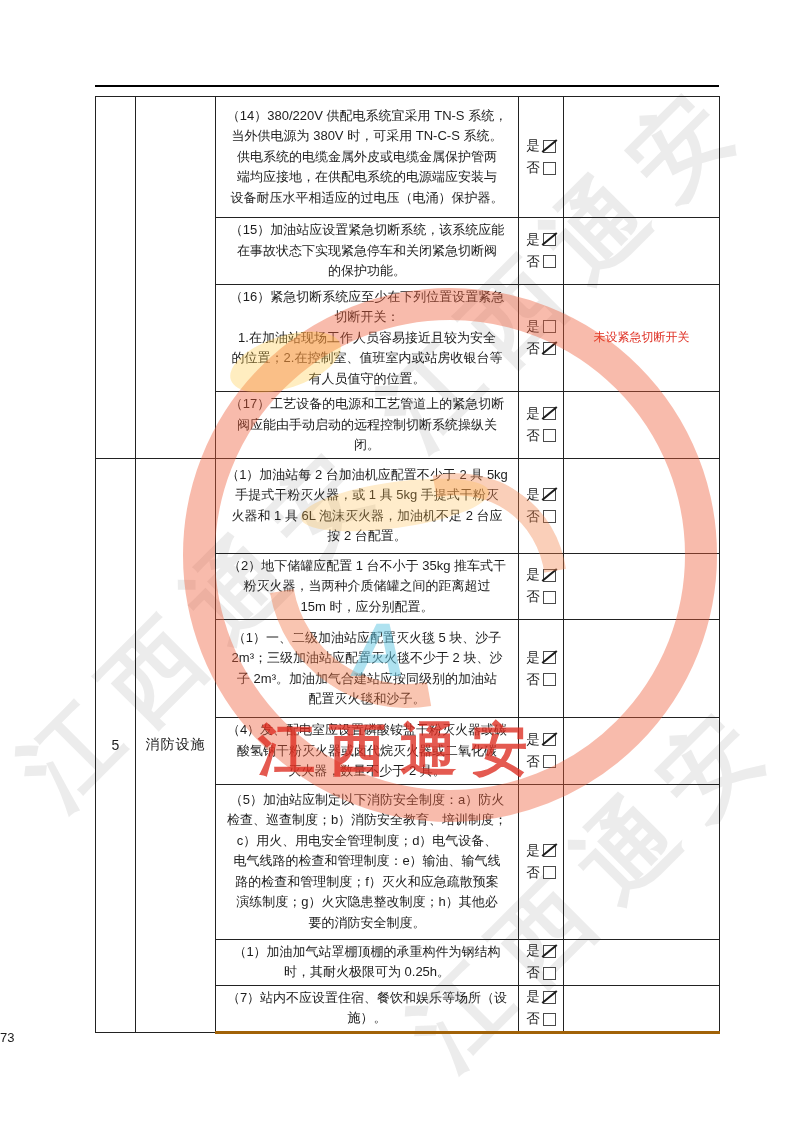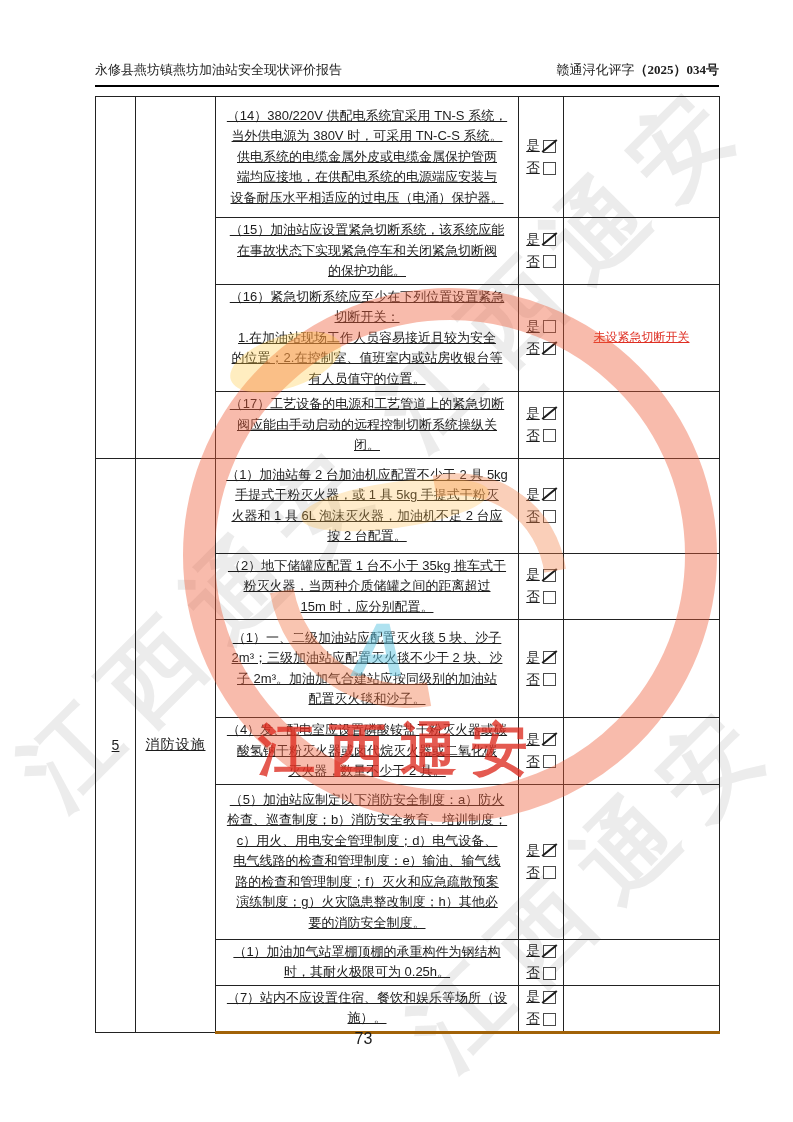--- a/index.html
+++ b/index.html
@@ -8,34 +8,34 @@
 
   
   .hdr{position:absolute;top:61px;left:95px;width:624px;display:flex;
        justify-content:space-between;align-items:flex-end;font-size:13px;z-index:2;}
   .hdr .ref b{font-family:"Liberation Serif",serif;}
   .hdr-rule{position:absolute;top:85px;left:95px;width:624px;height:2px;background:#000;z-index:2;}
 
   
   table.doc{position:absolute;left:95px;top:96px;width:624px;border-collapse:collapse;
             table-layout:fixed;z-index:2;}
-  table.doc td{border:1px solid #222;padding:0;vertical-align:middle;background:transparent;text-decoration:underline;}
+  table.doc td{border:1px solid #222;padding:0;vertical-align:middle;background:transparent;}
   table.doc tr.last td{border-bottom:3px solid #a16207;}
   .c-seq{text-align:center;font-size:14px;}
   .c-cat{text-align:center;font-size:14px;letter-spacing:1px;}
   .c-txt div{white-space:pre-line;text-align:center;font-size:13px;line-height:20.5px;padding:2px 4px;}
   .c-chk{font-size:13.5px;}
   .cbl{display:flex;align-items:center;justify-content:center;gap:3px;line-height:22px;}
   .cb{width:11px;height:11px;border:1.5px solid #4a4a4a;display:inline-block;position:relative;background:#fff;}
   .cb.checked::after{content:"";position:absolute;left:-4px;top:4px;width:19px;height:2px;
                      background:#1b1b1b;transform:rotate(-40deg);}
   .c-rem{text-align:center;font-size:12px;color:#df2f23;line-height:17px;padding:0 4px;}
 
   
-  .ftr{position:absolute;top:1030px;left:0;width:727px;text-align:center;font-size:16px;z-index:2;}
+  .ftr{position:absolute;top:1030px;left:0;width:727px;font-size:13px;z-index:2;}
 
   
   .wm,.wm *{pointer-events:none;}
   .wm-gray{position:absolute;z-index:1;font-size:95px;font-weight:bold;white-space:nowrap;
            color:rgba(120,120,120,0.14);letter-spacing:22px;transform:rotate(-45deg);}
   .wm-color{position:absolute;inset:0;z-index:3;}
   .wm-ring{position:absolute;left:183px;top:288px;width:470px;height:470px;border-radius:50%;
            border:32px solid rgba(238,92,58,0.42);}
   .wm-arc1{position:absolute;left:268px;top:430px;width:230px;height:230px;border-radius:50%;
            border:24px solid transparent;border-top-color:rgba(240,110,60,0.40);transform:rotate(215deg);}
@@ -54,24 +54,20 @@
 <body>
 
 <div class="page">
 
   <div class="wm">
     <div class="wm-gray" style="left:330px;top:200px;">江西通安</div>
     <div class="wm-gray" style="left:-30px;top:560px;">江西通安</div>
     <div class="wm-gray" style="left:360px;top:820px;">江西通安</div>
   </div>
 
-  <div class="hdr">
-    <span>永修县燕坊镇燕坊加油站安全现状评价报告</span>
-    <span class="ref"><span>赣通浔化评字</span><b>（2025）034号</b></span>
-  </div>
   <div class="hdr-rule"></div>
 
   <table class="doc">
     <colgroup>
         <col style="width:40px">
         <col style="width:80px">
         <col style="width:303px">
         <col style="width:45px">
         <col style="width:156px">
       </colgroup>

